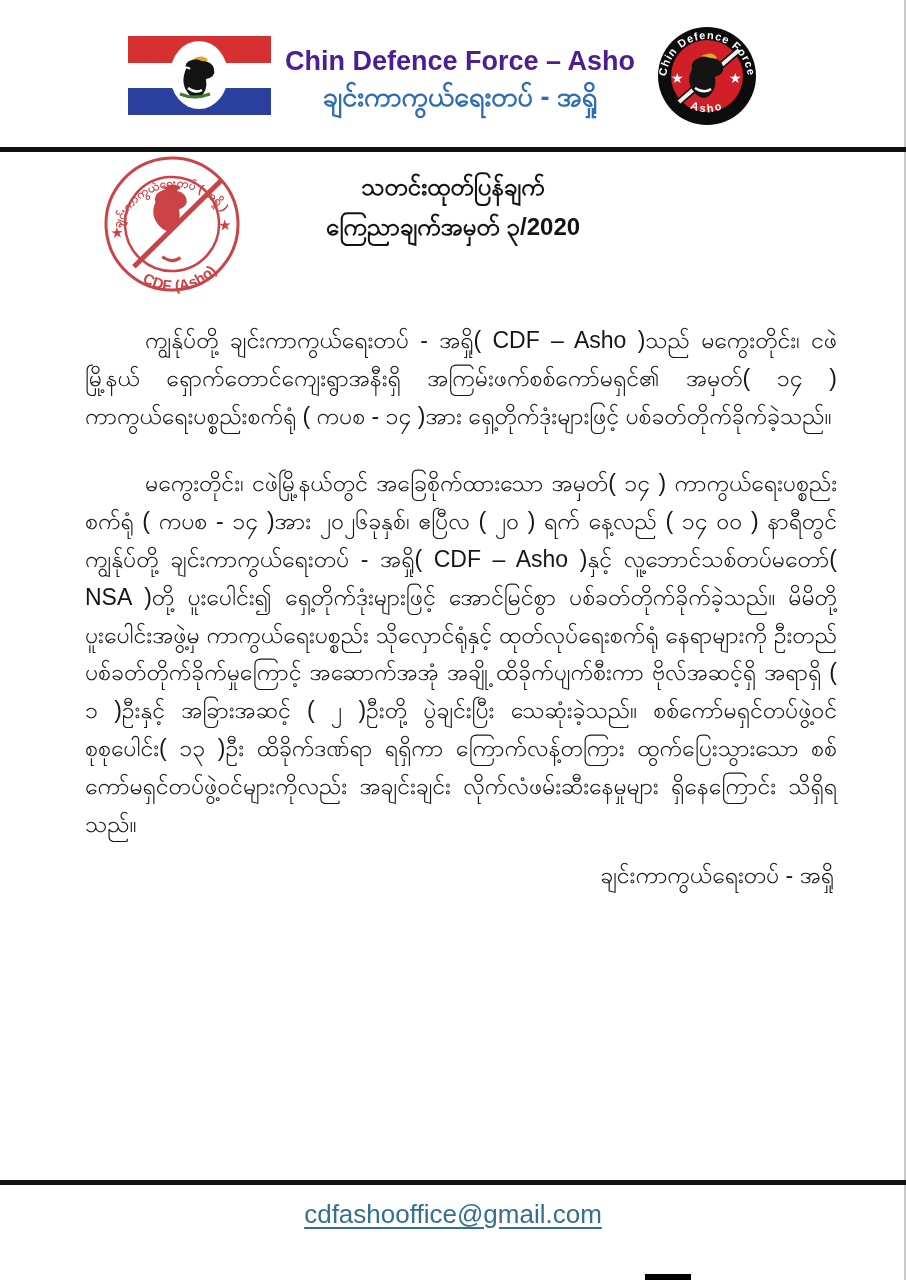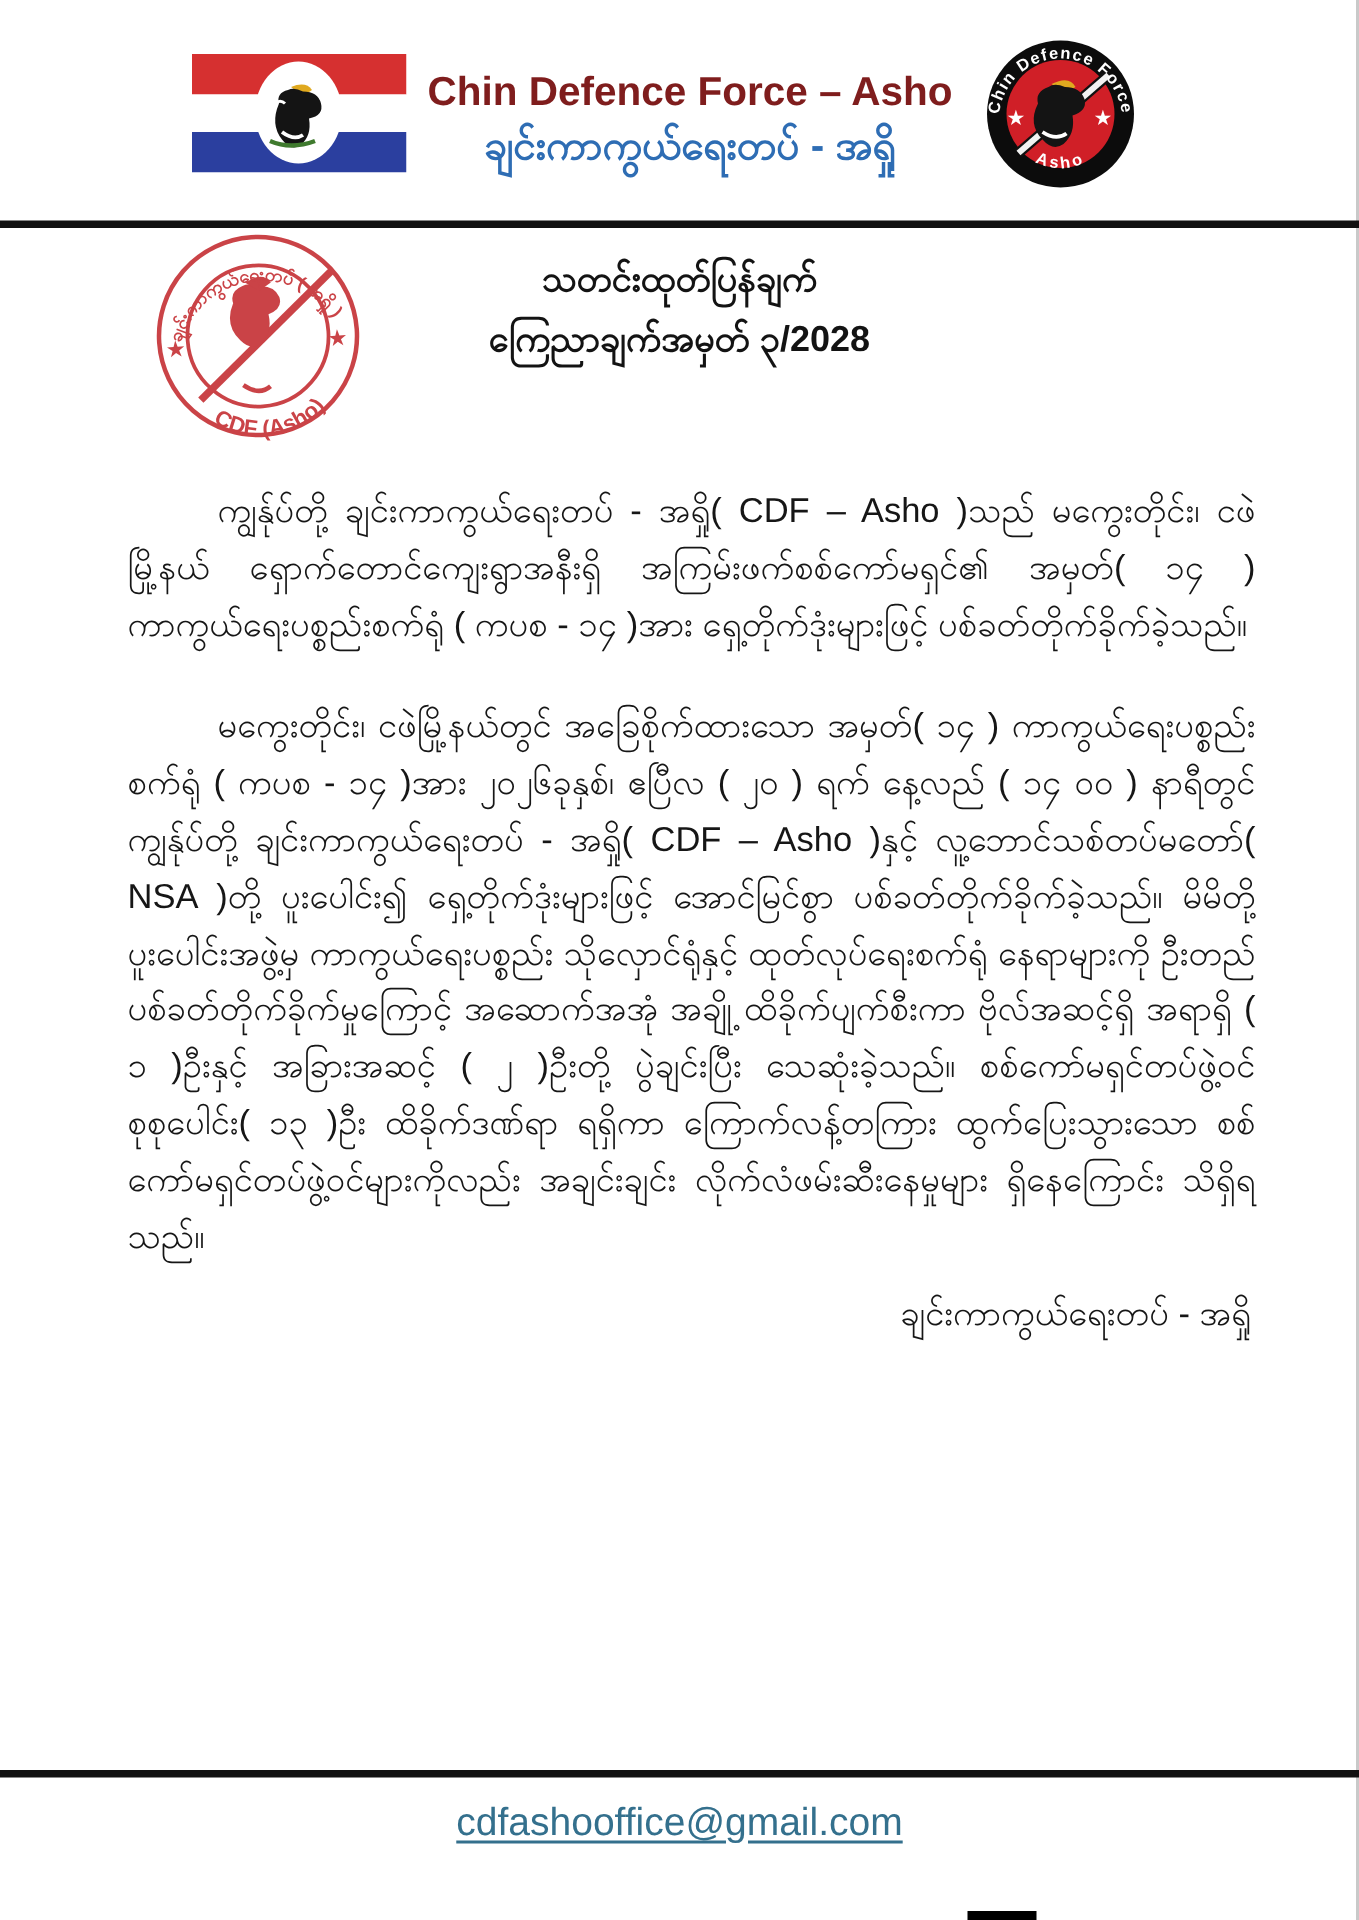--- a/index.html
+++ b/index.html
@@ -17,21 +17,21 @@
   }
   
   .flag{
     position:absolute;left:128px;top:36px;width:143px;height:79px;
   }
   .org-title-block{
     position:absolute;left:260px;top:46px;width:400px;
     text-align:center;
   }
   .org-title-en{
-    font-size:27px;font-weight:bold;color:#7f1d1d;
+    font-size:27px;font-weight:bold;color:#4c1d95;
     letter-spacing:0px;line-height:30px;
   }
   .org-title-my{
     font-size:27px;font-weight:bold;color:#2e6db4;
     line-height:34px;margin-top:4px;
   }
   .round-logo{
     position:absolute;left:657px;top:26px;width:100px;height:100px;
   }
   .rule{
@@ -146,21 +146,21 @@
       </text>
       <text font-size="15" font-weight="bold" fill="#c63438" stroke="none">
         <textPath href="#stampArcBottom" startOffset="50%" text-anchor="middle">CDF (Asho)</textPath>
       </text>
     </g>
   </svg>
 </div>
 
 <div class="doc-title-block">
   <div class="doc-title-line">သတင်းထုတ်ပြန်ချက်</div>
-  <div class="doc-title-line">ကြေညာချက်အမှတ် ၃/2028</div>
+  <div class="doc-title-line">ကြေညာချက်အမှတ် ၃/2020</div>
 </div>
 
 <div class="body-block">
   <p class="para">ကျွန်ုပ်တို့ ချင်းကာကွယ်ရေးတပ် - အရှို( CDF – Asho )သည် မကွေးတိုင်း၊ ငဖဲမြို့နယ် ရှောက်တောင်ကျေးရွာအနီးရှိ အကြမ်းဖက်စစ်ကော်မရှင်၏ အမှတ်( ၁၄ ) ကာကွယ်ရေးပစ္စည်းစက်ရုံ ( ကပစ - ၁၄ )အား ရှေ့တိုက်ဒုံးများဖြင့် ပစ်ခတ်တိုက်ခိုက်ခဲ့သည်။</p>
   <p class="para">မကွေးတိုင်း၊ ငဖဲမြို့နယ်တွင် အခြေစိုက်ထားသော အမှတ်( ၁၄ ) ကာကွယ်ရေးပစ္စည်းစက်ရုံ ( ကပစ - ၁၄ )အား ၂၀၂၆ခုနှစ်၊ ဧပြီလ ( ၂၀ ) ရက် နေ့လည် ( ၁၄ ၀၀ ) နာရီတွင် ကျွန်ုပ်တို့ ချင်းကာကွယ်ရေးတပ် - အရှို( CDF – Asho )နှင့် လူ့ဘောင်သစ်တပ်မတော်( NSA )တို့ ပူးပေါင်း၍ ရှေ့တိုက်ဒုံးများဖြင့် အောင်မြင်စွာ ပစ်ခတ်တိုက်ခိုက်ခဲ့သည်။ မိမိတို့ပူးပေါင်းအဖွဲ့မှ ကာကွယ်ရေးပစ္စည်း သိုလှောင်ရုံနှင့် ထုတ်လုပ်ရေးစက်ရုံ နေရာများကို ဦးတည် ပစ်ခတ်တိုက်ခိုက်မှုကြောင့် အဆောက်အအုံ အချို့ ထိခိုက်ပျက်စီးကာ ဗိုလ်အဆင့်ရှိ အရာရှိ ( ၁ )ဦးနှင့် အခြားအဆင့် ( ၂ )ဦးတို့ ပွဲချင်းပြီး သေဆုံးခဲ့သည်။ စစ်ကော်မရှင်တပ်ဖွဲ့ဝင် စုစုပေါင်း( ၁၃ )ဦး ထိခိုက်ဒဏ်ရာ ရရှိကာ ကြောက်လန့်တကြား ထွက်ပြေးသွားသော စစ်ကော်မရှင်တပ်ဖွဲ့ဝင်များကိုလည်း အချင်းချင်း လိုက်လံဖမ်းဆီးနေမှုများ ရှိနေကြောင်း သိရှိရသည်။</p>
 </div>
 
 <div class="signature-block">
   <div>ချင်းကာကွယ်ရေးတပ် - အရှို</div>
 </div>

